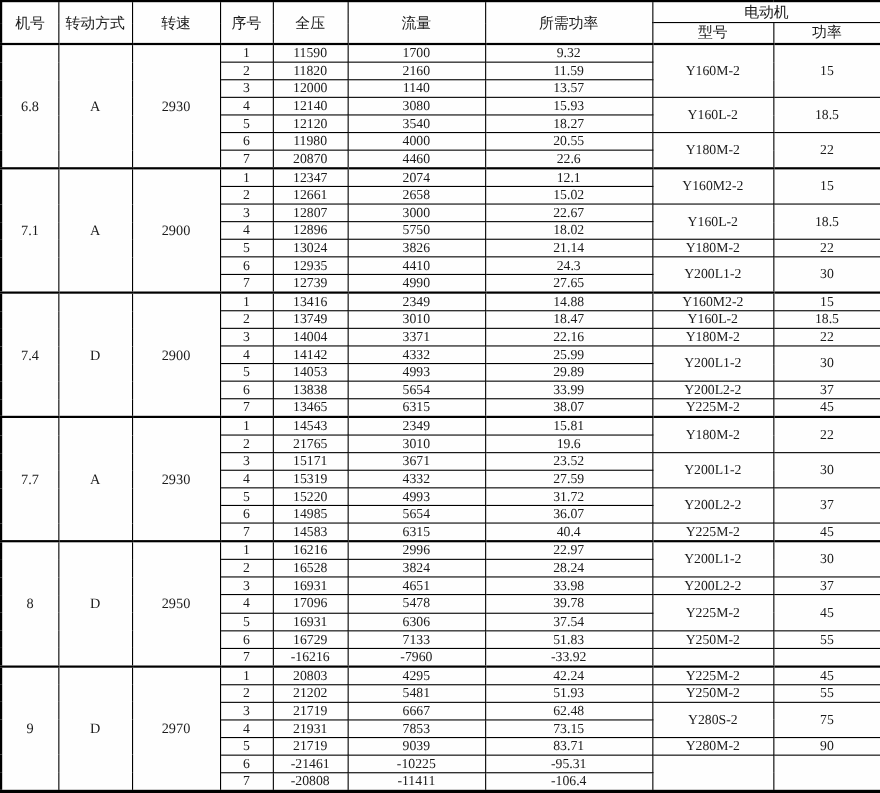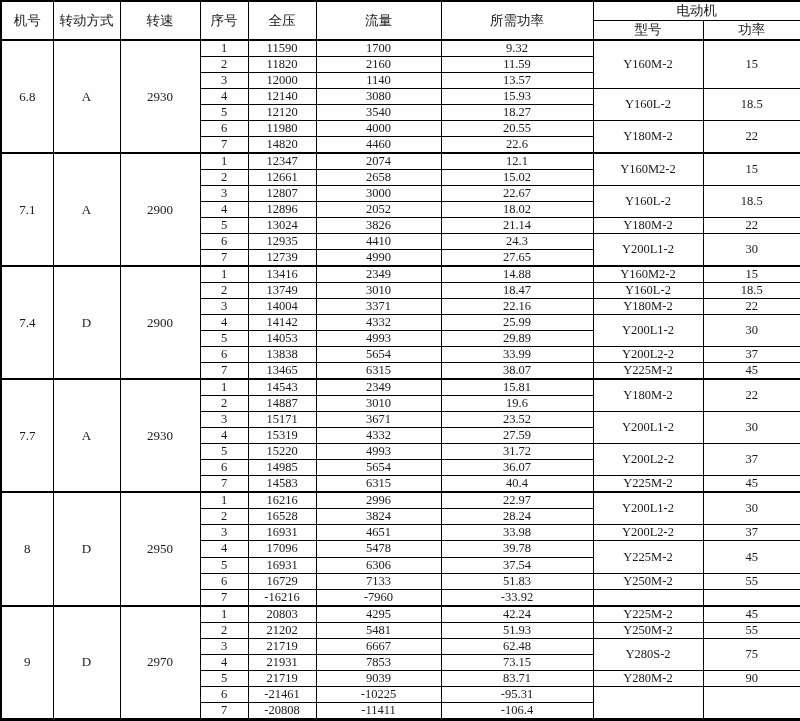--- a/index.html
+++ b/index.html
@@ -120,21 +120,21 @@
       <tr>
         <td>6</td>
         <td>11980</td>
         <td>4000</td>
         <td>20.55</td>
         <td rowspan="2">Y180M-2</td>
         <td rowspan="2">22</td>
       </tr>
       <tr>
         <td>7</td>
-        <td>14820</td>
+        <td>20870</td>
         <td>4460</td>
         <td>22.6</td>
       </tr>
       <tr class="g-top">
         <td class="grp" rowspan="7">7.1</td>
         <td class="grp" rowspan="7">A</td>
         <td class="grp" rowspan="7">2900</td>
         <td>1</td>
         <td>12347</td>
         <td>2074</td>
@@ -152,21 +152,21 @@
         <td>3</td>
         <td>12807</td>
         <td>3000</td>
         <td>22.67</td>
         <td rowspan="2">Y160L-2</td>
         <td rowspan="2">18.5</td>
       </tr>
       <tr>
         <td>4</td>
         <td>12896</td>
-        <td>2052</td>
+        <td>5750</td>
         <td>18.02</td>
       </tr>
       <tr>
         <td>5</td>
         <td>13024</td>
         <td>3826</td>
         <td>21.14</td>
         <td>Y180M-2</td>
         <td>22</td>
       </tr>
@@ -247,21 +247,21 @@
         <td class="grp" rowspan="7">2930</td>
         <td>1</td>
         <td>14543</td>
         <td>2349</td>
         <td>15.81</td>
         <td rowspan="2">Y180M-2</td>
         <td rowspan="2">22</td>
       </tr>
       <tr>
         <td>2</td>
-        <td>14887</td>
+        <td>21765</td>
         <td>3010</td>
         <td>19.6</td>
       </tr>
       <tr>
         <td>3</td>
         <td>15171</td>
         <td>3671</td>
         <td>23.52</td>
         <td rowspan="2">Y200L1-2</td>
         <td rowspan="2">30</td>

